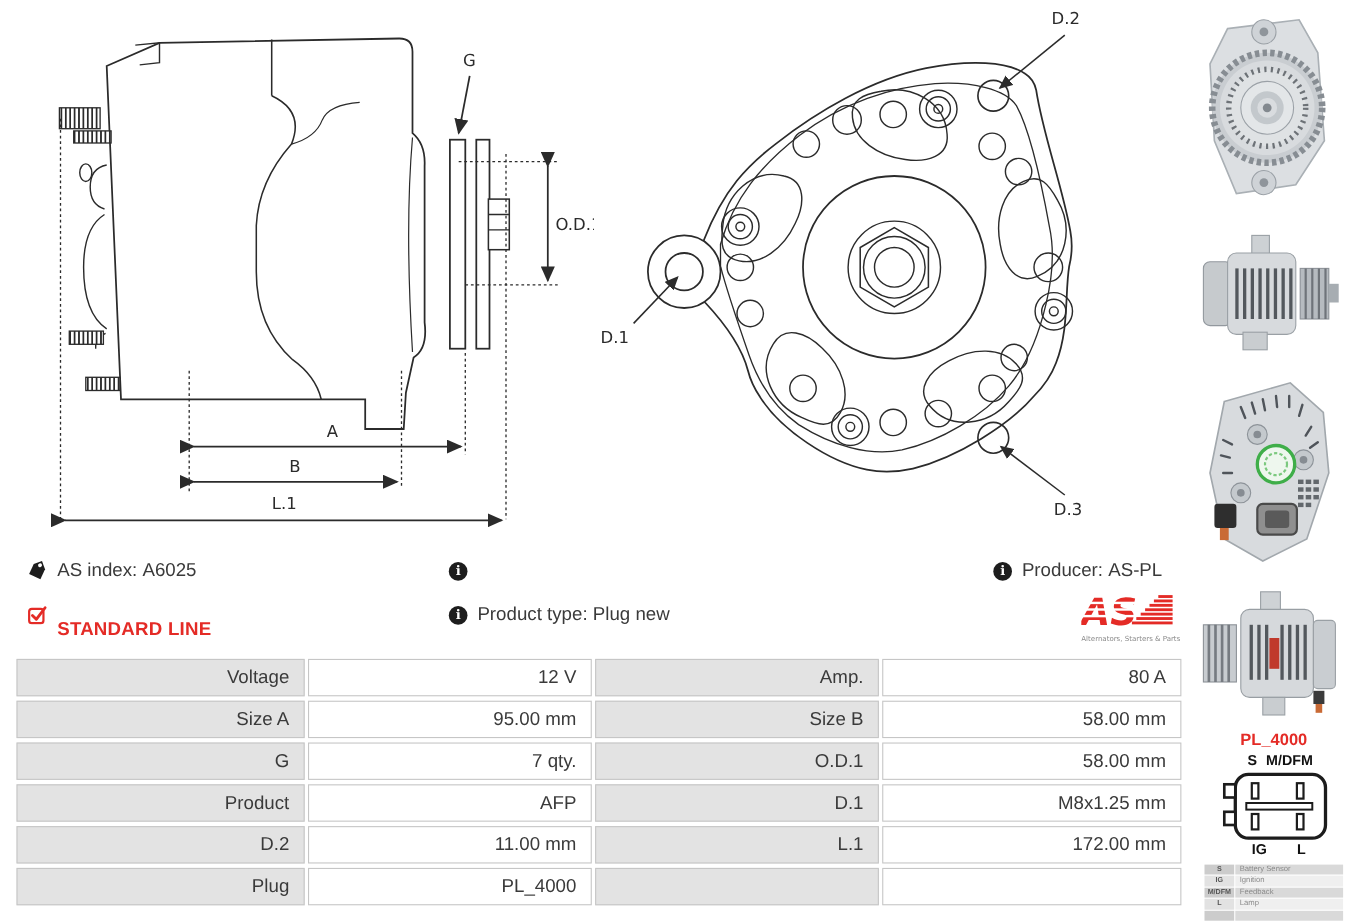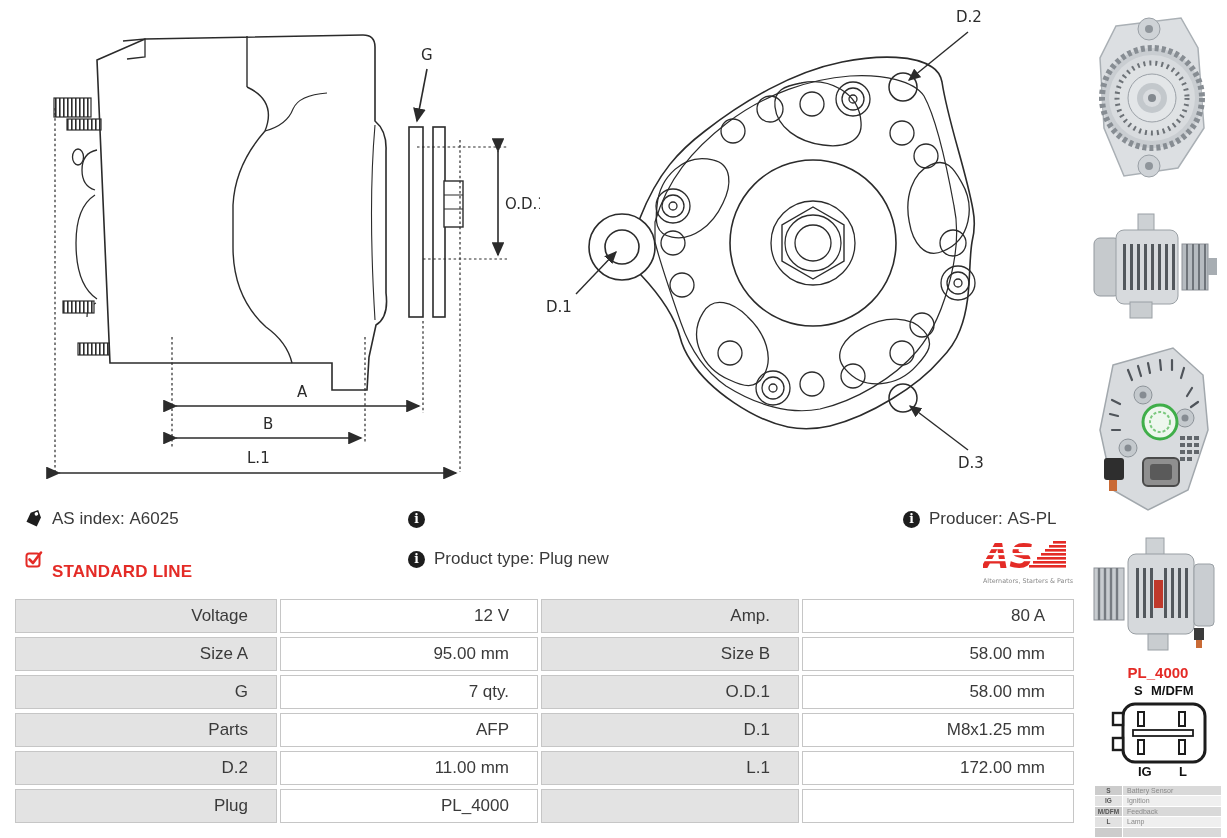--- a/index.html
+++ b/index.html
@@ -31,21 +31,21 @@
   .std-line{font-weight:bold;color:var(--brand-red);letter-spacing:.2px;margin-top:26px;}
   .mini-icon{width:18px;height:18px;margin-right:9px;flex:0 0 auto;}
 
   
   .logo-box{position:absolute;left:983px;top:535px;width:90px;height:52px;}
 
   
   .spec-table{position:absolute;left:15px;top:599px;width:1062px;
     display:grid;grid-template-columns:262px 258px 258px 272px;gap:4px 3px;}
   .cell{height:34px;line-height:32px;font-size:17px;text-align:right;
-    padding-right:28px;border:1px solid var(--table-border);overflow:hidden;}
+    padding-right:13px;border:1px solid var(--table-border);overflow:hidden;}
   .cell-label{background:var(--table-label-bg);}
   .cell-value{background:#ffffff;}
 
   
   .photo{position:absolute;}
 
   
   .plug-panel{position:absolute;left:1093px;top:664px;width:130px;height:174px;}
   .plug-title{position:absolute;top:0;left:0;width:100%;text-align:center;
     font-size:15px;font-weight:bold;color:var(--brand-red);}
@@ -389,21 +389,21 @@
     <div class="cell cell-label">Size A</div>
     <div class="cell cell-value">95.00 mm</div>
     <div class="cell cell-label">Size B</div>
     <div class="cell cell-value">58.00 mm</div>
 
     <div class="cell cell-label">G</div>
     <div class="cell cell-value">7 qty.</div>
     <div class="cell cell-label">O.D.1</div>
     <div class="cell cell-value">58.00 mm</div>
 
-    <div class="cell cell-label">Parts</div>
+    <div class="cell cell-label">Product</div>
     <div class="cell cell-value">AFP</div>
     <div class="cell cell-label">D.1</div>
     <div class="cell cell-value">M8x1.25 mm</div>
 
     <div class="cell cell-label">D.2</div>
     <div class="cell cell-value">11.00 mm</div>
     <div class="cell cell-label">L.1</div>
     <div class="cell cell-value">172.00 mm</div>
 
     <div class="cell cell-label">Plug</div>

